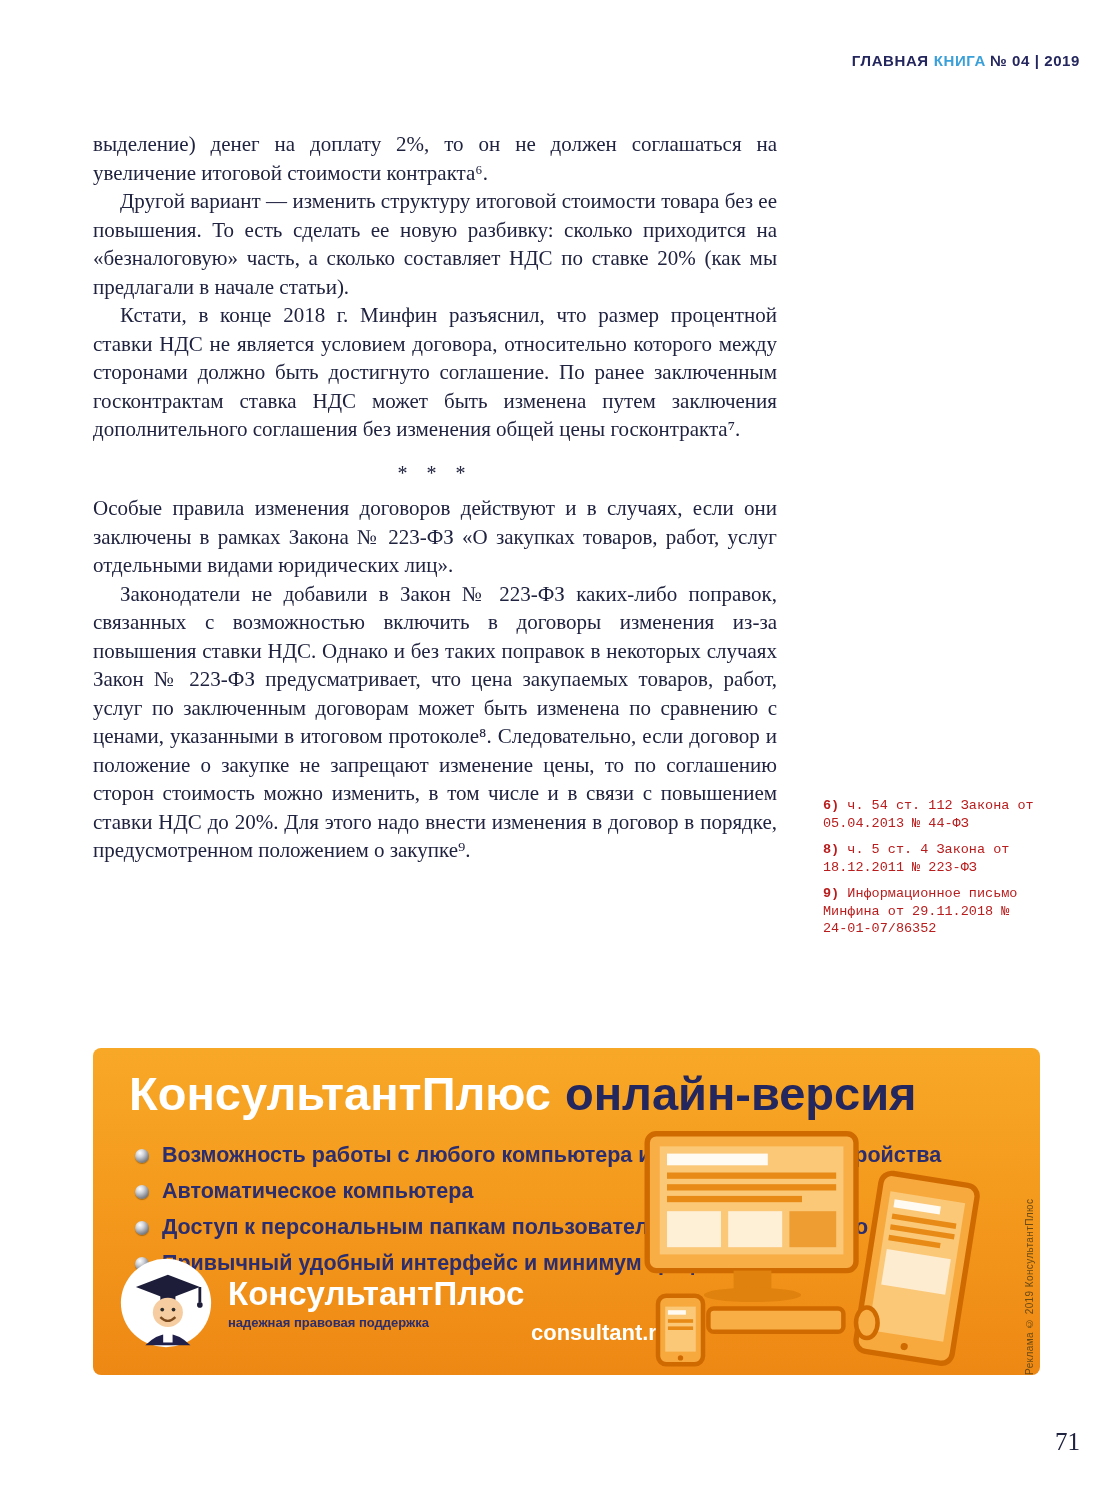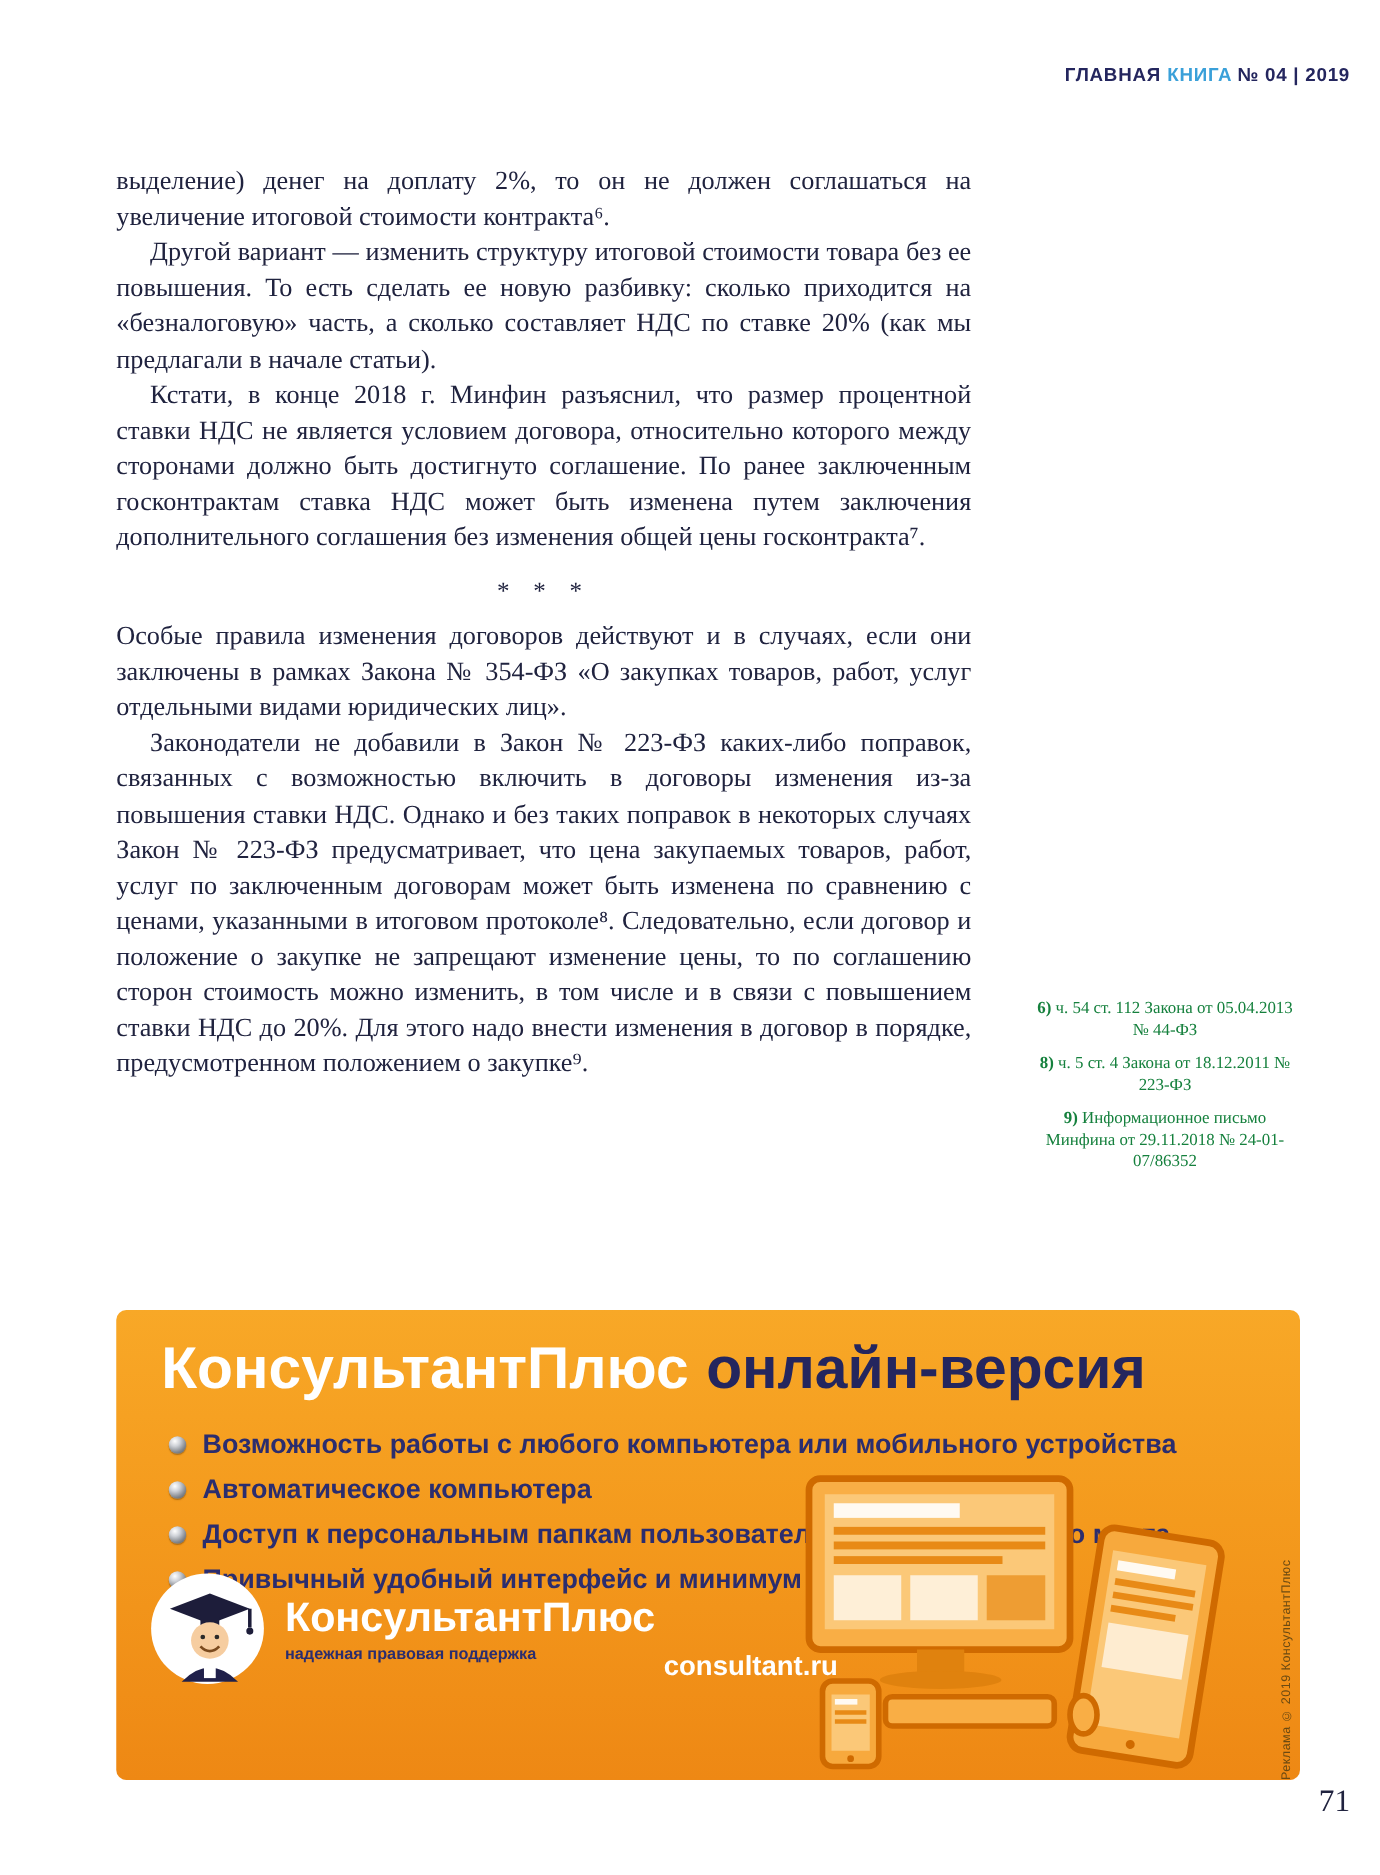--- a/index.html
+++ b/index.html
@@ -29,29 +29,29 @@
   .article p { margin:0; }
   .article p.indent { text-indent:27px; }
   .separator {
     text-align:center; letter-spacing:7px; font-size:20px;
     margin:15px 0 7px 0; color:#20233f;
   }
 
   
   .footnotes {
     position:absolute; left:823px; top:797px; width:218px;
-    font-family:Liberation Serif, serif;
-    font-size:13.5px; line-height:17.5px; color:#15803d;text-align:center;
+    font-family:Liberation Mono, monospace;
+    font-size:13.5px; line-height:17.5px; color:#b91c1c;
   }
   .footnote { margin-bottom:9px; }
   .fn-num { font-weight:bold; }
 
   
   .ad {
-    position:absolute; left:93px; top:1048px; width:947px; height:376px;
+    position:absolute; left:93px; top:1048px; width:947px; height:327px;
     background:linear-gradient(180deg,#f8a827 0%, #f49a1d 45%, #ee8814 100%);
     border-radius:8px; overflow:hidden;
     font-family:"Liberation Sans","DejaVu Sans",sans-serif;
   }
   .ad-title-row { position:absolute; left:36px; top:18px; white-space:nowrap; }
   .ad-title    { font-weight:bold; font-size:47px; color:#ffffff; }
   .ad-subtitle { font-weight:bold; font-size:47px; color:#24265e; margin-left:14px; }
 
   .ad-bullets { position:absolute; left:42px; top:95px; }
   .ad-bullet  { display:flex; align-items:center; margin-bottom:11px; }
@@ -95,21 +95,21 @@
 
   <div class="header">
     <span>ГЛАВНАЯ</span><span class="kniga">КНИГА</span><span>№ 04 | 2019</span>
   </div>
 
   <div class="article">
     <p>выделение) денег на доплату 2%, то он не должен соглашаться на увеличение итоговой стоимости контракта⁶.</p>
     <p class="indent">Другой вариант — изменить структуру итоговой стоимости товара без ее повышения. То есть сделать ее новую разбивку: сколько приходится на «безналоговую» часть, а сколько составляет НДС по ставке 20% (как мы предлагали в начале статьи).</p>
     <p class="indent">Кстати, в конце 2018 г. Минфин разъяснил, что размер процентной ставки НДС не является условием договора, относительно которого между сторонами должно быть достигнуто соглашение. По ранее заключенным госконтрактам ставка НДС может быть изменена путем заключения дополнительного соглашения без изменения общей цены госконтракта⁷.</p>
     <div class="separator">* * *</div>
-    <p>Особые правила изменения договоров действуют и в случаях, если они заключены в рамках Закона № 354-ФЗ «О закупках товаров, работ, услуг отдельными видами юридических лиц».</p>
+    <p>Особые правила изменения договоров действуют и в случаях, если они заключены в рамках Закона № 223-ФЗ «О закупках товаров, работ, услуг отдельными видами юридических лиц».</p>
     <p class="indent">Законодатели не добавили в Закон № 223-ФЗ каких-либо поправок, связанных с возможностью включить в договоры изменения из-за повышения ставки НДС. Однако и без таких поправок в некоторых случаях Закон № 223-ФЗ предусматривает, что цена закупаемых товаров, работ, услуг по заключенным договорам может быть изменена по сравнению с ценами, указанными в итоговом протоколе⁸. Следовательно, если договор и положение о закупке не запрещают изменение цены, то по соглашению сторон стоимость можно изменить, в том числе и в связи с повышением ставки НДС до 20%. Для этого надо внести изменения в договор в порядке, предусмотренном положением о закупке⁹.</p>
   </div>
 
   <aside class="footnotes">
     <div class="footnote">
       <span class="fn-num">6)</span>
       <span>ч. 54 ст. 112 Закона от 05.04.2013 № 44-ФЗ</span>
     </div>
     <div class="footnote">
       <span class="fn-num">8)</span>

